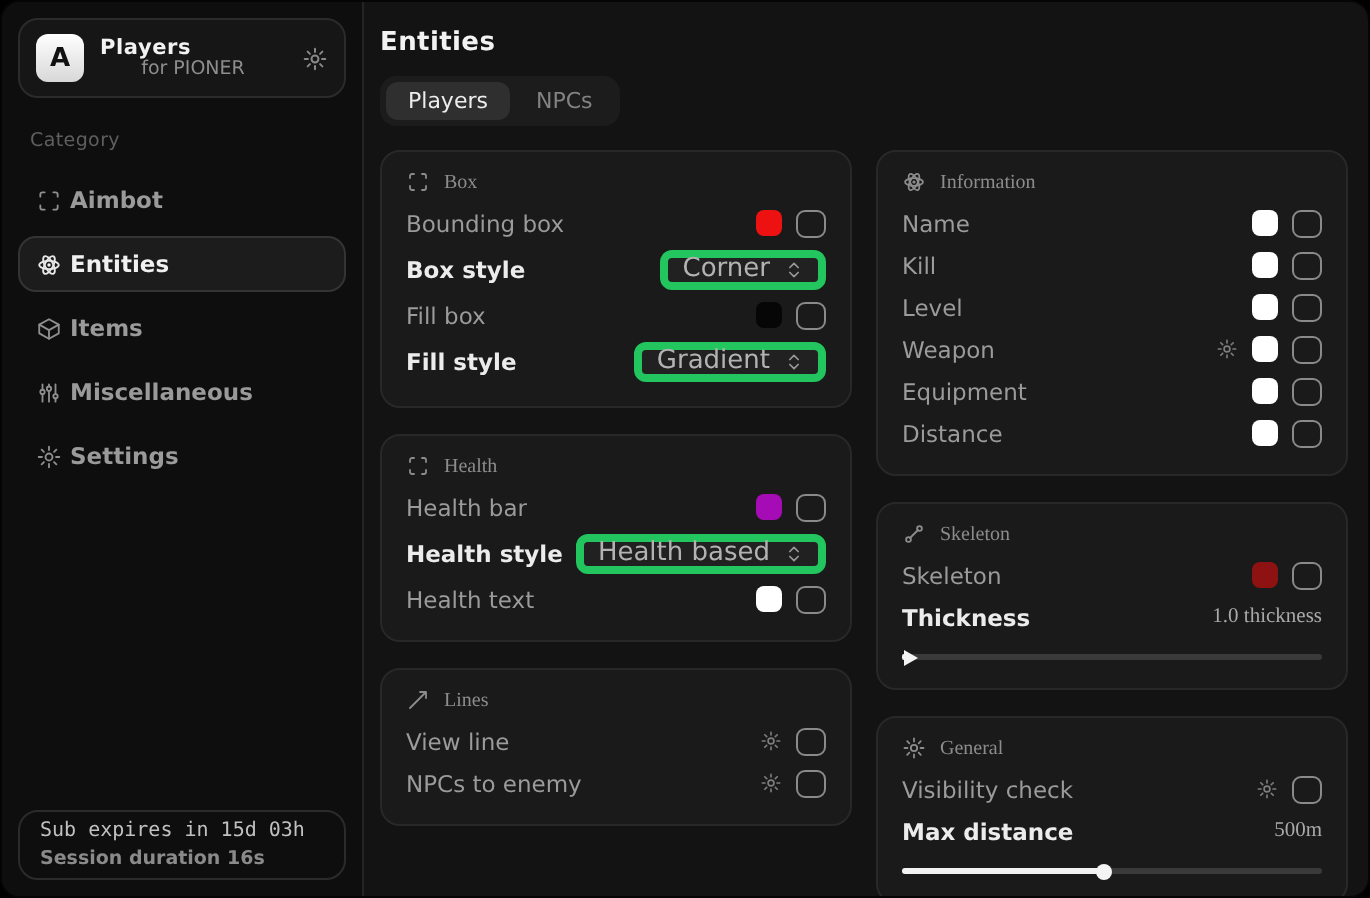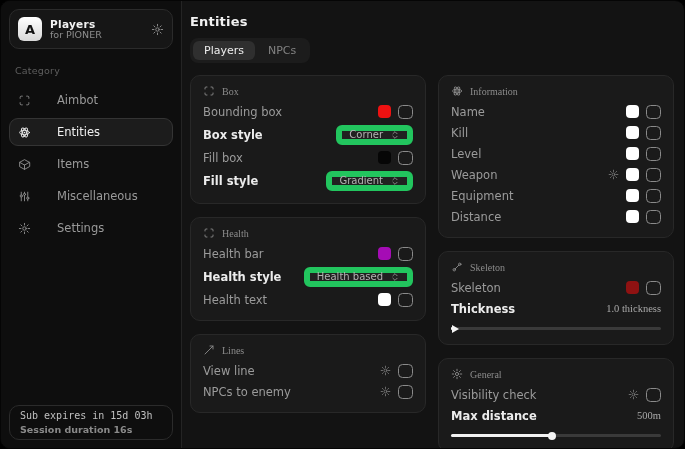--- a/index.html
+++ b/index.html
@@ -5,27 +5,27 @@
   * { margin:0; padding:0; box-sizing:border-box; }
   html,body { width:685px; height:449px; background:#000; font-family:"DejaVu Sans","Liberation Sans",sans-serif; }
   .window { width:685px; height:449px; border-radius:10px; overflow:hidden; display:flex; background:#131313; border:1px solid #050505; }
 
   
   .sidebar { width:181px; min-width:181px; background:#0e0e0e; border-right:1px solid #242424; display:flex; flex-direction:column; padding:8px; }
   .brand { display:flex; align-items:center; gap:8px; background:#161616; border:1px solid #2b2b2b; border-radius:10px; padding:7px 8px; }
   .logo { width:24px; height:24px; border-radius:6px; background:linear-gradient(180deg,#ffffff,#d8d8d8); color:#111; font-weight:bold; font-size:13px; display:flex; align-items:center; justify-content:center; }
   .brand-text { flex:1; line-height:1.15; }
   .brand-title { color:#f2f2f2; font-size:10.5px; font-weight:bold; letter-spacing:.3px; }
-  .brand-sub { color:#8d8d8d; font-size:9.5px; }
+  .brand-sub { color:#8d8d8d; font-size:9.5px;text-align:center; }
   .icon svg { display:block; stroke:#8a8a8a; fill:none; stroke-width:1.8; stroke-linecap:round; stroke-linejoin:round; }
   .brand .gear svg { width:13px; height:13px; }
 
   .category { color:#5e5e5e; font-size:9.5px; margin:16px 6px 10px 6px; letter-spacing:.2px; }
   .nav { display:flex; flex-direction:column; gap:4px; }
-  .nav-item { display:flex; align-items:center; gap:26px; padding:6px 8px; border-radius:9px; border:1px solid transparent; color:#9a9a9a; font-size:11.5px; cursor:default; }
+  .nav-item { display:flex; align-items:center; gap:4px; padding:6px 8px; border-radius:9px; border:1px solid transparent; color:#9a9a9a; font-size:11.5px; cursor:default;font-weight:bold; }
   .nav-item svg { width:13px; height:13px; stroke:#8f8f8f; fill:none; stroke-width:1.7; stroke-linecap:round; stroke-linejoin:round; }
   .nav-item.active { background:#1c1c1c; border-color:#343434; color:#f0f0f0; }
   .nav-item.active svg { stroke:#e8e8e8; }
 
   .sidebar-spacer { flex:1; }
   .status { border:1px solid #2b2b2b; border-radius:10px; padding:4px 10px; }
   .status-line1 { font-family:"DejaVu Sans Mono","Liberation Mono",monospace; color:#c0c0c0; font-size:10px; }
   .status-line2 { color:#8a8a8a; font-size:9.5px; font-weight:bold; margin-top:3px; }
 
   
@@ -44,21 +44,21 @@
 
   .row { display:flex; align-items:center; justify-content:space-between; min-height:21px; }
   .row.tall { min-height:25px; }
   .row-label { font-size:11.5px; color:#9b9b9b; }
   .row-label.bright { color:#ececec; font-weight:bold; }
   .controls { display:flex; align-items:center; gap:7px; }
   .mini-gear svg { width:11px; height:11px; stroke:#7e7e7e; }
   .swatch { width:13px; height:13px; border-radius:4px; display:inline-block; }
   .checkbox { width:15px; height:14px; border:1.6px solid #8a8a8a; border-radius:4.5px; display:inline-block; background:transparent; }
 
-  .dropdown { display:inline-flex; align-items:center; gap:7px; background:#212121; border:6px solid #22c55e; border-radius:6px; height:20px; padding:0 7px; color:#b3b3b3; font-size:10px; font-family:"DejaVu Sans","Liberation Sans",sans-serif; cursor:default; }
+  .dropdown { display:inline-flex; align-items:center; gap:7px; background:#212121; border:4px solid #22c55e; border-radius:6px; height:20px; padding:0 7px; color:#b3b3b3; font-size:13px; font-family:"DejaVu Sans","Liberation Sans",sans-serif; cursor:default; }
   .dropdown svg { width:10px; height:10px; stroke:#9a9a9a; fill:none; stroke-width:2; stroke-linecap:round; stroke-linejoin:round; }
 
   .slider-value { font-family:Liberation Serif, serif; color:#a9a9a9; font-size:10.5px; }
   .slider { position:relative; height:3px; background:#3a3a3a; border-radius:2px; margin:8px 0 4px 0; }
   .slider-fill { position:relative; height:100%; background:#f2f2f2; border-radius:2px; }
   .slider .thumb { position:absolute; right:-4px; top:50%; transform:translateY(-50%); width:8px; height:8px; background:#f4f4f4; border-radius:50%; }
   .slider.arrow .thumb { width:0; height:0; background:none; border-radius:0; border-top:4px solid transparent; border-bottom:4px solid transparent; border-left:7px solid #f4f4f4; right:-6px; }
 </style>
 </head>
 <body>

